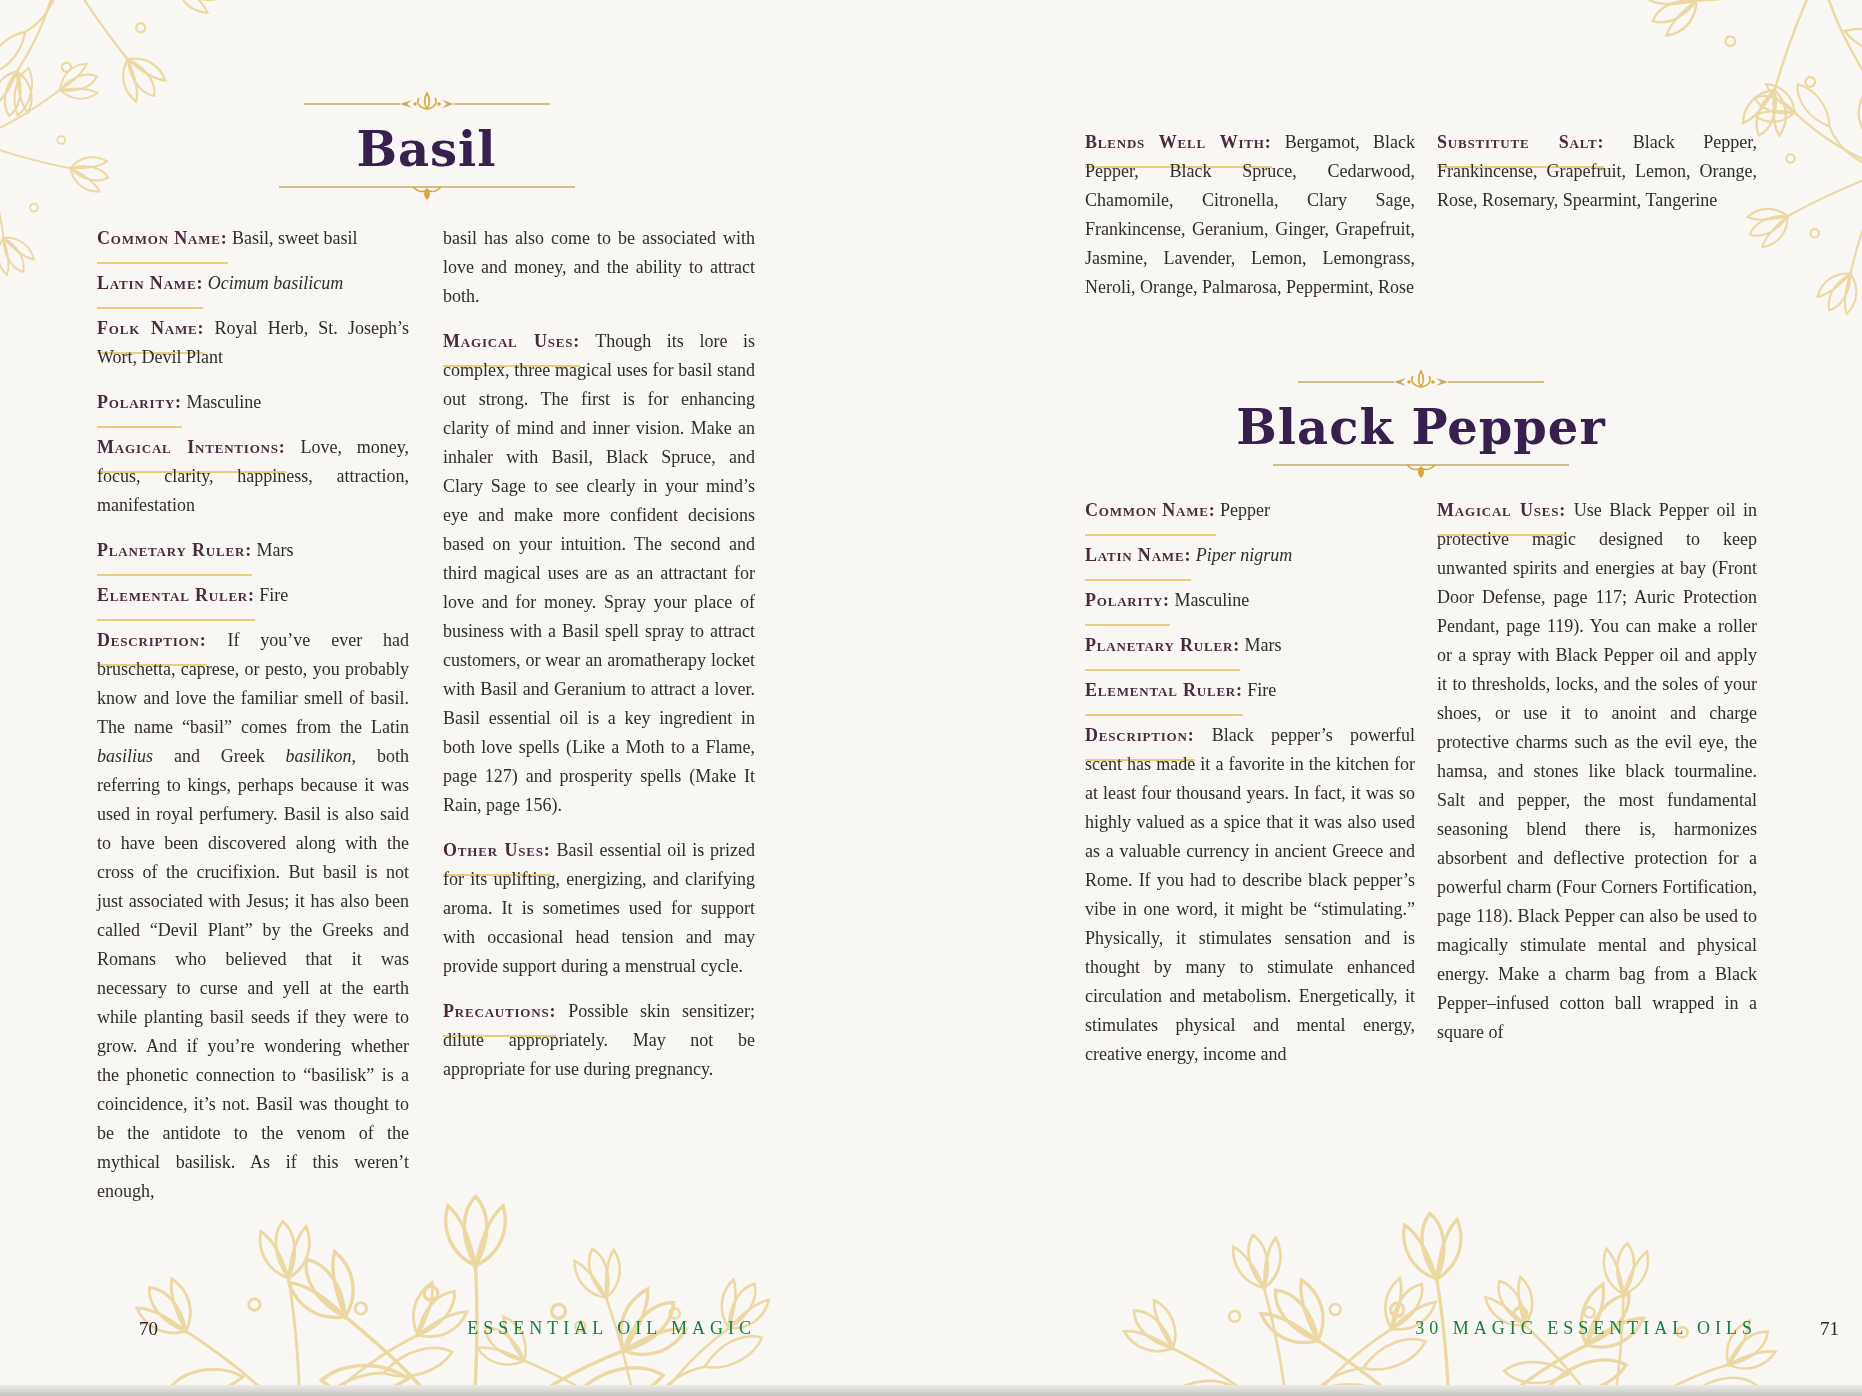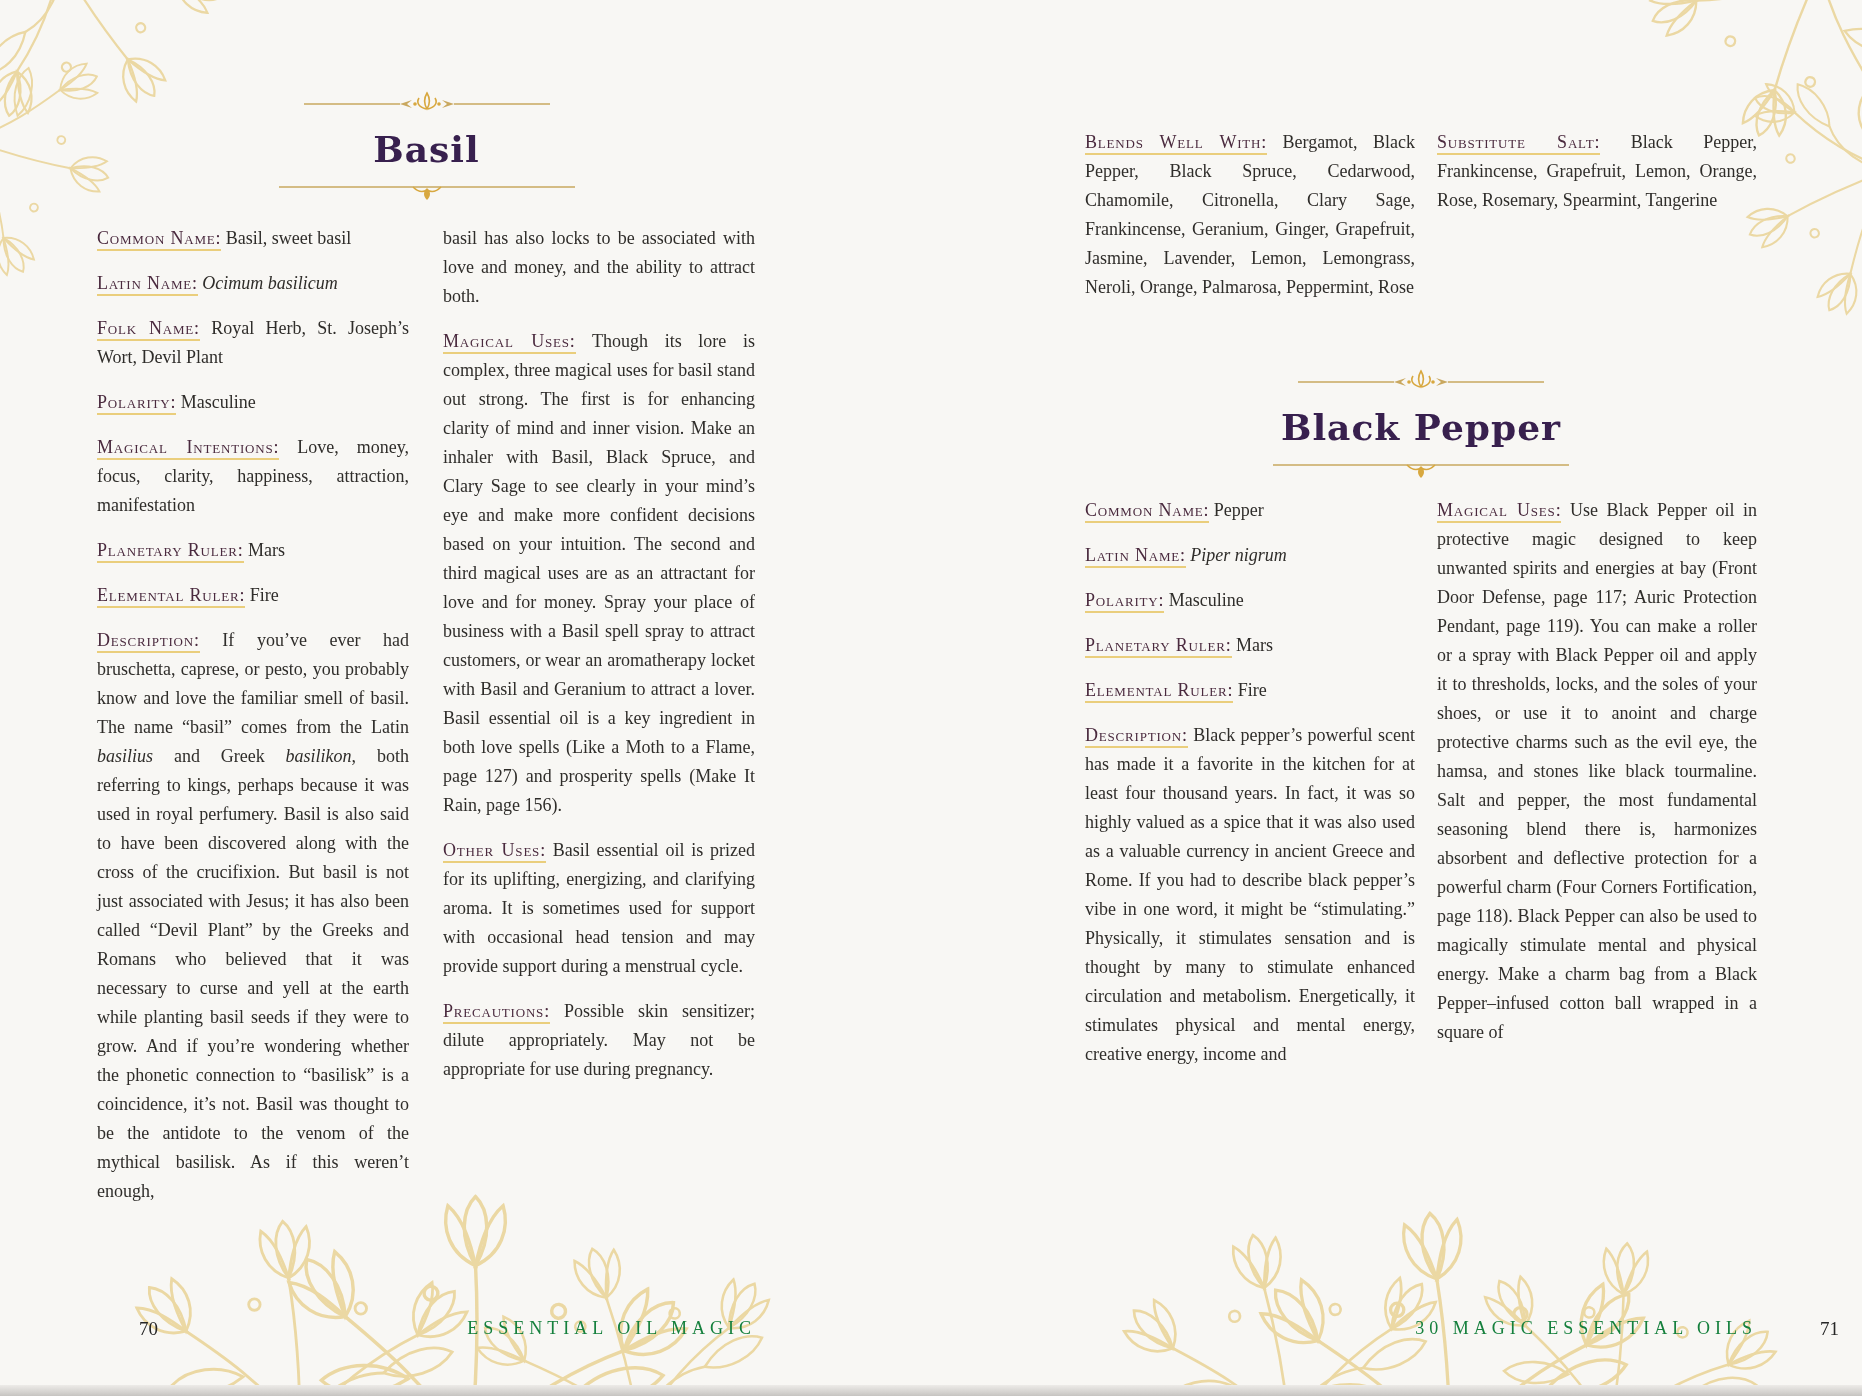--- a/index.html
+++ b/index.html
@@ -13,47 +13,47 @@
   }
   
   .florals{position:absolute;inset:0;pointer-events:none;}
   .fl{stroke:#e8d08f;fill:none;stroke-width:1.5;opacity:.8;}
   
   .entry-header{position:absolute;text-align:center;}
   .entry-title{
     font-family:"DejaVu Serif", serif;
     font-weight:700;
     color:#38204e;
-    font-size:36px;
+    font-size:48px;
     line-height:62px;
     margin:2px 0;
     letter-spacing:1px;
   }
   .orn{display:block;margin:0 auto;}
   .orn-gold{stroke:#c9a85f;fill:none;stroke-width:1.3;}
   .orn-fleur{stroke:#d8a83f;fill:none;stroke-width:1.6;}
   .orn-fill{fill:#c9a85f;stroke:none;}
   .orn-fill2{fill:#d8a83f;stroke:none;}
   
   .col{
     position:absolute;
     text-align:justify;
     font-size:18px;
     line-height:29px;
     color:#2f2d2a;
   }
   .col p{margin:0 0 16px 0;}
   .lbl{
     font-variant:small-caps;
-    font-weight:normal;
+    font-weight:bold;
     color:#4a2a3e;
     letter-spacing:.8px;
     font-size:18px;
     border-bottom:2px solid #eace7c;
-    padding-bottom:1px;
+    padding-bottom:14px;
     white-space:nowrap;
   }
   .val.italic, .col em{font-style:italic;}
   
   .pagenum{position:absolute;font-size:19px;color:#262626;}
   .running{
     position:absolute;
     text-align:right;
     font-size:18px;
     letter-spacing:5px;
@@ -140,21 +140,21 @@
       <p><span class="lbl">Latin Name:</span> <span class="val italic">Ocimum basilicum</span></p>
       <p><span class="lbl">Folk Name:</span> <span class="val">Royal Herb, St. Joseph’s Wort, Devil Plant</span></p>
       <p><span class="lbl">Polarity:</span> <span class="val">Masculine</span></p>
       <p><span class="lbl">Magical Intentions:</span> <span class="val">Love, money, focus, clarity, happiness, attraction, manifestation</span></p>
       <p><span class="lbl">Planetary Ruler:</span> <span class="val">Mars</span></p>
       <p><span class="lbl">Elemental Ruler:</span> <span class="val">Fire</span></p>
       <p><span class="lbl">Description:</span> <span class="val"><span>If you’ve ever had bruschetta, caprese, or pesto, you probably know and love the familiar smell of basil. The name “basil” comes from the Latin </span><em>basilius</em><span> and Greek </span><em>basilikon</em><span>, both referring to kings, perhaps because it was used in royal perfumery. Basil is also said to have been discovered along with the cross of the crucifixion. But basil is not just associated with Jesus; it has also been called “Devil Plant” by the Greeks and Romans who believed that it was necessary to curse and yell at the earth while planting basil seeds if they were to grow. And if you’re wondering whether the phonetic connection to “basilisk” is a coincidence, it’s not. Basil was thought to be the antidote to the venom of the mythical basilisk. As if this weren’t enough,</span></span></p>
     </div>
 
     <div class="col" style="left:443px;top:224px;width:312px;">
-      <p>basil has also locks to be associated with love and money, and the ability to attract both.</p>
+      <p>basil has also come to be associated with love and money, and the ability to attract both.</p>
       <p><span class="lbl">Magical Uses:</span> <span class="val">Though its lore is complex, three magical uses for basil stand out strong. The first is for enhancing clarity of mind and inner vision. Make an inhaler with Basil, Black Spruce, and Clary Sage to see clearly in your mind’s eye and make more confident decisions based on your intuition. The second and third magical uses are as an attractant for love and for money. Spray your place of business with a Basil spell spray to attract customers, or wear an aromatherapy locket with Basil and Geranium to attract a lover. Basil essential oil is a key ingredient in both love spells (Like a Moth to a Flame, page 127) and prosperity spells (Make It Rain, page 156).</span></p>
       <p><span class="lbl">Other Uses:</span> <span class="val">Basil essential oil is prized for its uplifting, energizing, and clarifying aroma. It is sometimes used for support with occasional head tension and may provide support during a menstrual cycle.</span></p>
       <p><span class="lbl">Precautions:</span> <span class="val">Possible skin sensitizer; dilute appropriately. May not be appropriate for use during pregnancy.</span></p>
     </div>
 
     <span class="pagenum" style="left:97px;top:1318px;margin-left:42px;">70</span>
     <div class="running" style="left:97px;top:1318px;width:659px;">ESSENTIAL OIL MAGIC</div>
   </section>
 
   <section>

